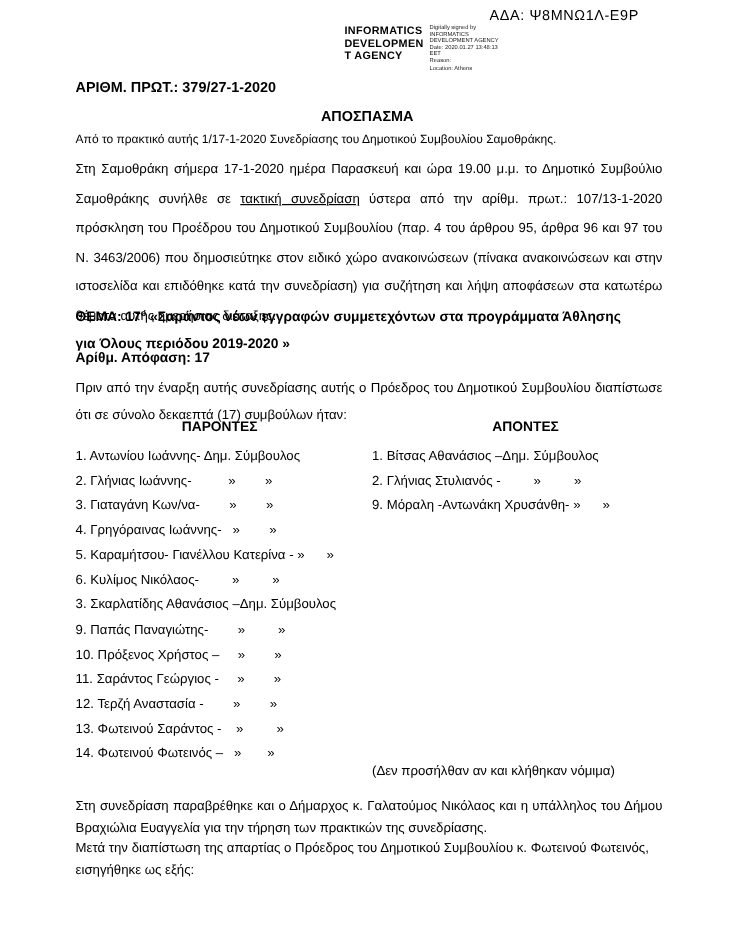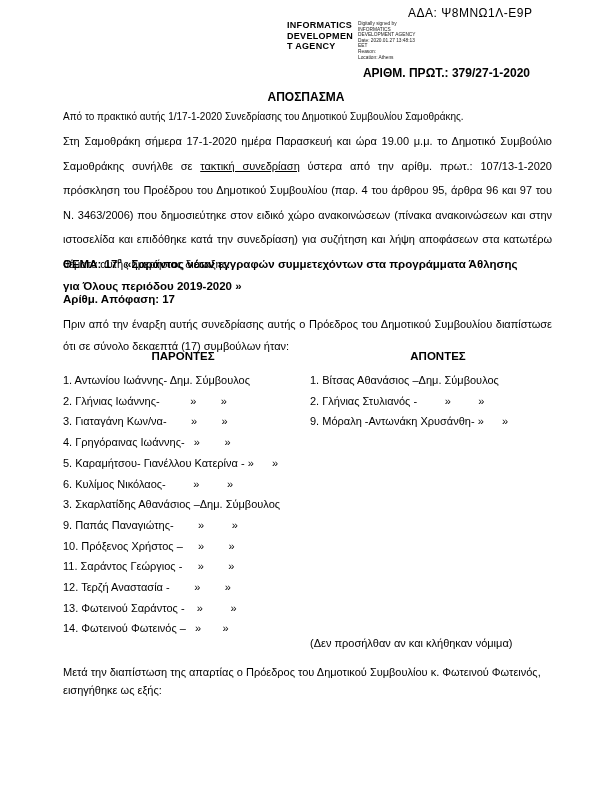--- a/index.html
+++ b/index.html
@@ -20,21 +20,21 @@
   .stamp-big {
     font-weight:bold; font-size:9px; line-height:10.5px;
     white-space:pre-line; letter-spacing:0.3px;
   }
   .stamp-small {
     font-size:4.8px; line-height:5.6px; color:#1a1a1a;
     white-space:pre-line; padding-top:1px;
   }
   .protocol {
     position:absolute; top:66px; left:63px; width:467px;
-    text-align:right; font-weight:bold; font-size:12px;
+    text-align:left; font-weight:bold; font-size:12px;
   }
   .doc-title {
     position:absolute; top:90px; left:0; width:612px;
     text-align:center; font-weight:bold; font-size:12px;
   }
   .para1 {
     position:absolute; top:111px; left:63px; width:490px;
     font-size:10px;
   }
   .para2 {
@@ -140,16 +140,17 @@
 
   <div class="absent-list">
     <div class="row">1. Βίτσας Αθανάσιος –Δημ. Σύμβουλος</div>
     <div class="row">2. Γλήνιας Στυλιανός -         »         »</div>
     <div class="row">9. Μόραλη -Αντωνάκη Χρυσάνθη- »      »</div>
   </div>
 
   <div class="absent-note">(Δεν προσήλθαν αν και κλήθηκαν νόμιμα)</div>
 
   <div class="closing">
+    <div class="closing-p1">Στη συνεδρίαση παραβρέθηκε και ο Δήμαρχος  κ. Γαλατούμος Νικόλαος  και η υπάλληλος του Δήμου Βραχιώλια Ευαγγελία για την τήρηση των πρακτικών της  συνεδρίασης.</div>
     <div class="closing-p2">Μετά την διαπίστωση της απαρτίας ο Πρόεδρος του Δημοτικού Συμβουλίου κ. Φωτεινού Φωτεινός, εισηγήθηκε ως εξής:</div>
   </div>
 
 </div>
 
 </body></html>

